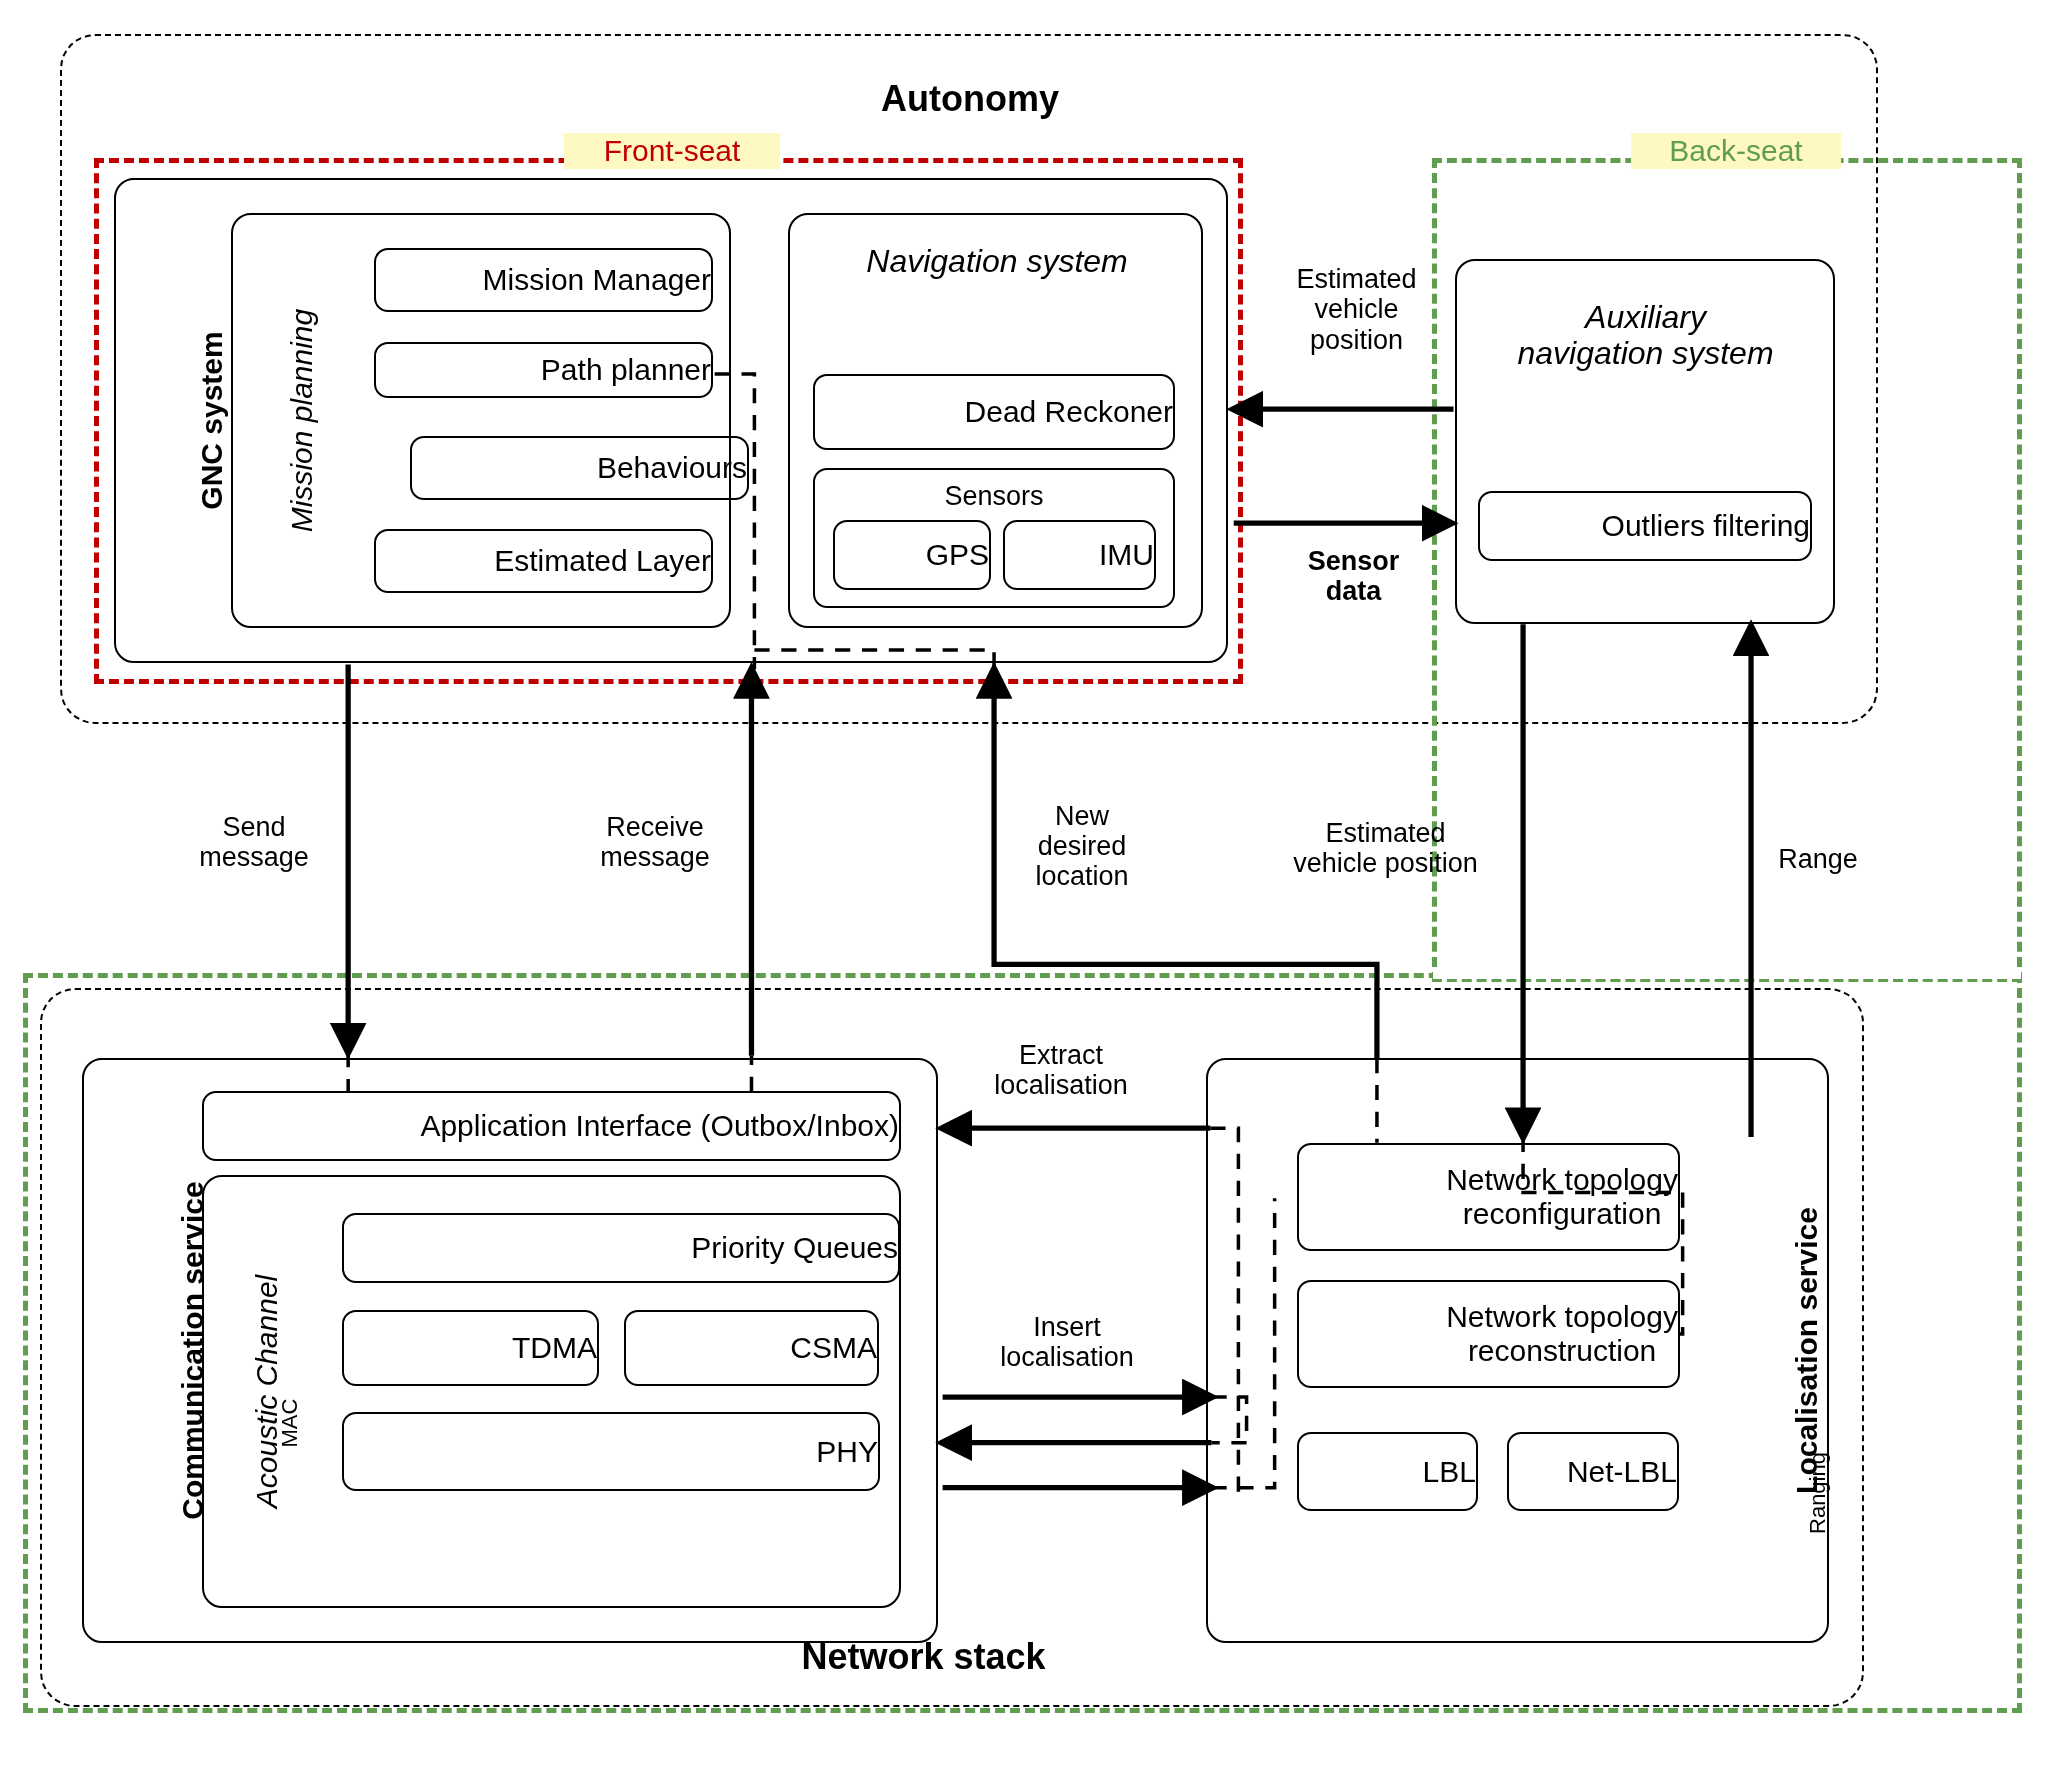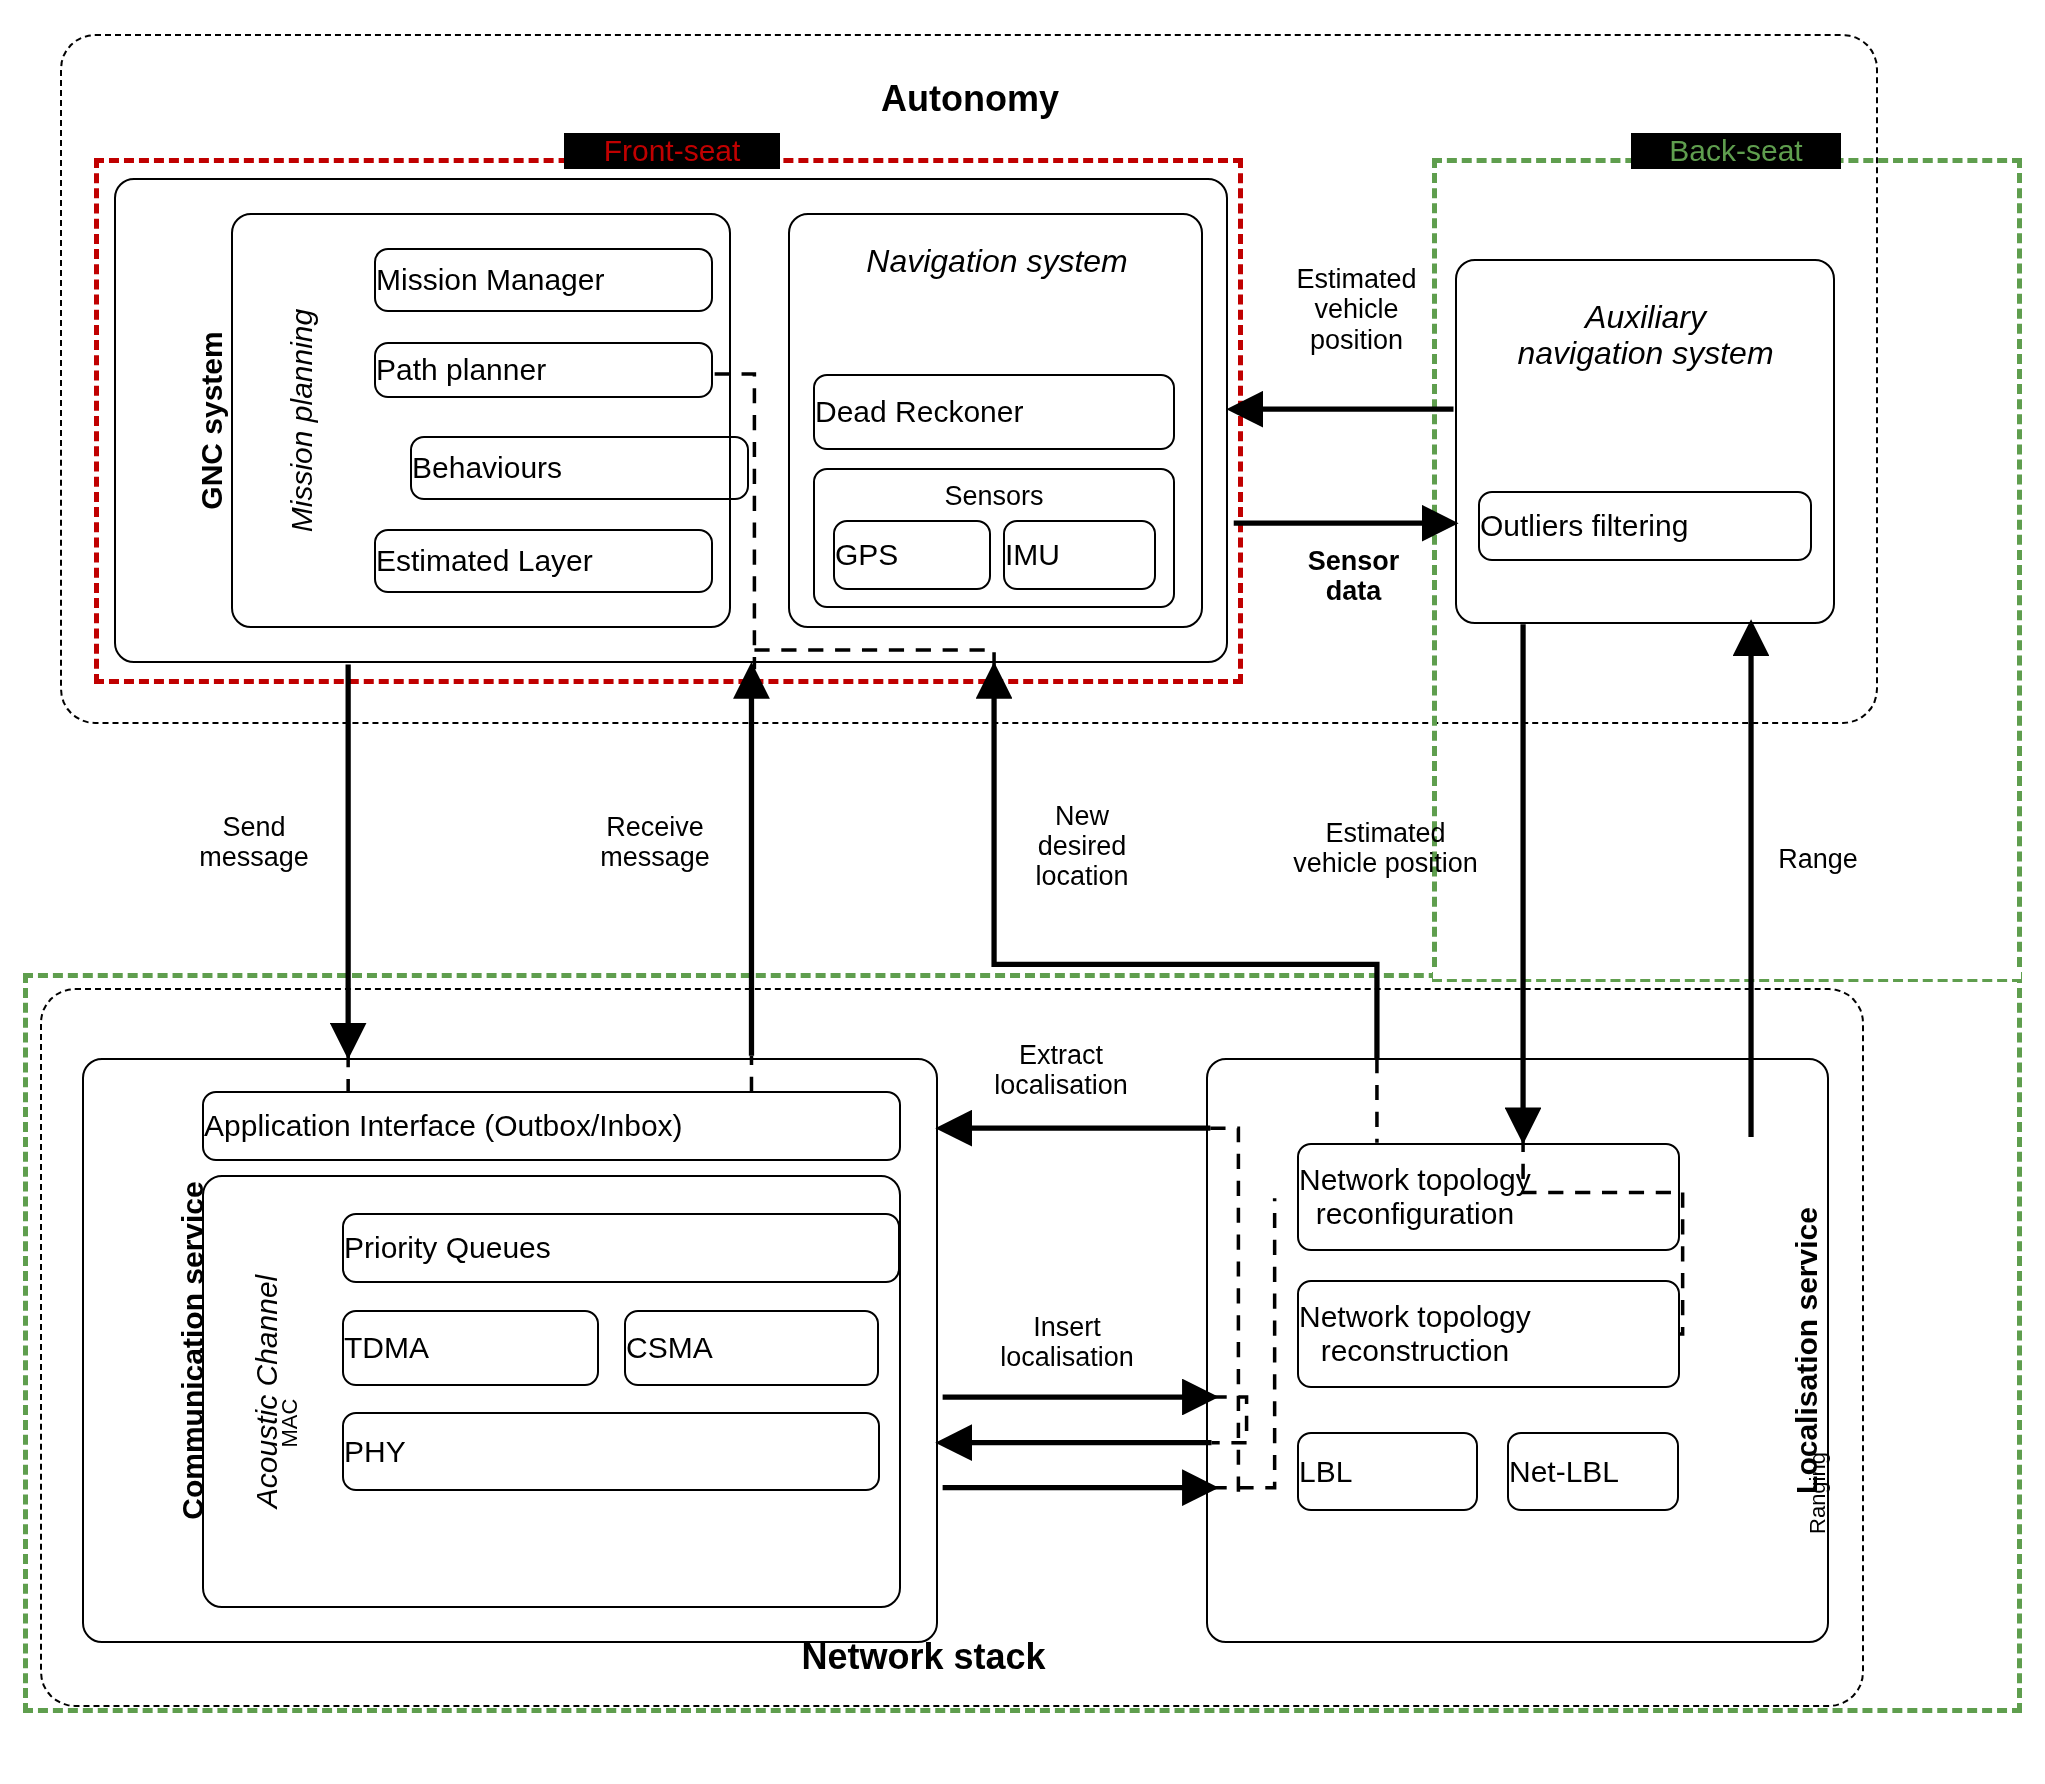--- a/index.html
+++ b/index.html
@@ -1,20 +1,20 @@
 <!DOCTYPE html>
 <html style="font-size:9.4px"><head>
 <meta charset="utf-8">
 <style>
   html,body{margin:0;padding:0;background:#fff;}
   body{font-family:"Liberation Sans", sans-serif;}
   #stage{position:relative;width:2046px;height:1784px;background:#fff;overflow:hidden;}
   svg#wires{position:absolute;left:0;top:0;width:2046px;height:1784px;pointer-events:none;}
 
-  .box{position:absolute;box-sizing:border-box;display:flex;align-items:center;justify-content:flex-start;text-align:center;}
+  .box{position:absolute;box-sizing:border-box;display:flex;align-items:center;justify-content:flex-end;text-align:center;}
   .solid{border:2.9px solid #000;border-radius:20px;background:transparent;}
   .solid-thin{border:2.9px solid #000;border-radius:14px;background:transparent;}
   .dashblack{border:2.9px dashed #000;border-radius:35px;background:transparent;}
   .dashred{border:5.3px dashed #c00000;background:transparent;}
   .dashgreen{border:5.3px dashed #5f9e4e;background:transparent;}
 
   .lbl{position:absolute;color:#000;line-height:1.12;white-space:pre;}
   .center{display:flex;align-items:center;justify-content:center;text-align:center;}
 
   .t-head{font-size:36px;font-weight:bold;}
@@ -23,21 +23,21 @@
   .t-vert-ital{font-size:30px;font-style:italic;font-weight:normal;}
   .t-vert-small{font-size:22px;}
   .t-item{font-size:30px;}
   .t-item-sm{font-size:27px;}
   .t-ital{font-size:32px;font-style:italic;}
   .t-arrow{font-size:27px;text-align:center;}
 
   .vert{transform-origin:50% 50%;}
   .rot-ccw{transform:rotate(-90deg);}
 
-  .bgwhite{background:#000000;}
+  .bgwhite{background:#fef9c3;}
 </style>
 </head>
 <body>
 
 <div id="stage">
 
   <div class="box dashblack" style="left:60px;top:34px;width:1818px;height:690px;"></div>
 
   <div class="box dashred" style="left:94px;top:158px;width:1149px;height:526px;"></div>
 

